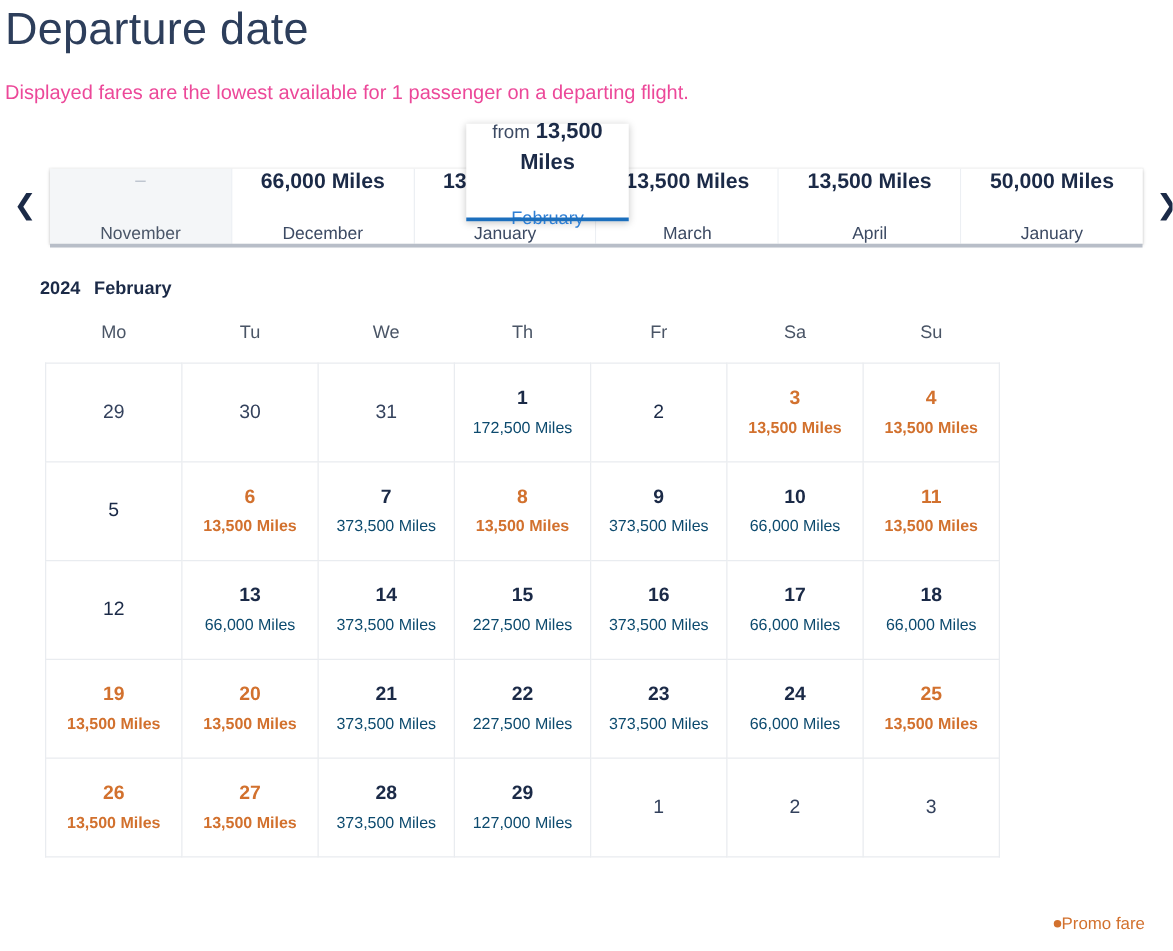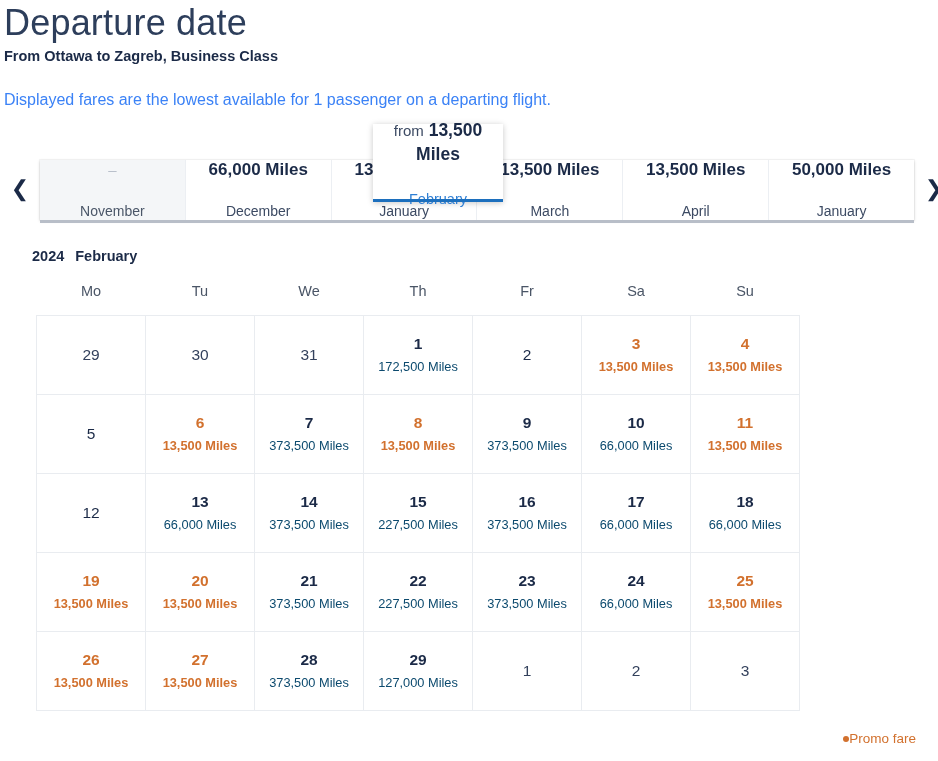--- a/index.html
+++ b/index.html
@@ -29,21 +29,21 @@
   .page-subtitle {
     font-size: 14.5px;
     font-weight: 700;
     color: #1b2a47;
     margin: 7px 0 0 0;
     line-height: 18px;
   }
   .page-note {
     font-size: 16px;
     font-weight: 400;
-    color: #3b82f6;
+    color: #ec4899;
     margin: 25px 0 0 0;
     line-height: 20px;
   }
 
   
   .carousel {
     position: relative;
     margin-top: 32px;
     height: 92px;
   }
@@ -231,21 +231,20 @@
     border-radius: 50%;
     background: #d2712e;
     display: inline-block;
   }
 </style>
 </head>
 <body>
 
 <div class="page-head">
   <h1 class="page-title">Departure date</h1>
-  <div class="page-subtitle">From Ottawa to Zagreb, Business Class</div>
   <div class="page-note">Displayed fares are the lowest available for 1 passenger on a departing flight.</div>
 </div>
 
 <div class="carousel">
   <div class="carousel-arrow prev">❮</div>
   <div class="carousel-arrow next">❯</div>
   <div class="months-track" id="months-track">
       <div class="month-tab disabled">
         <div class="fare dash">–</div>
         <div class="mname">November</div>

